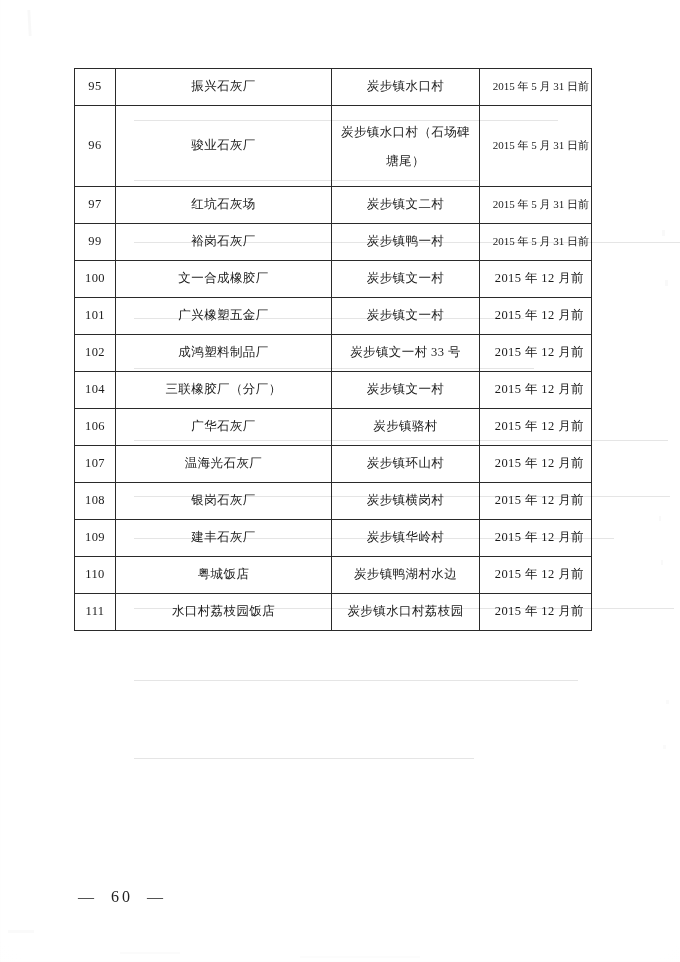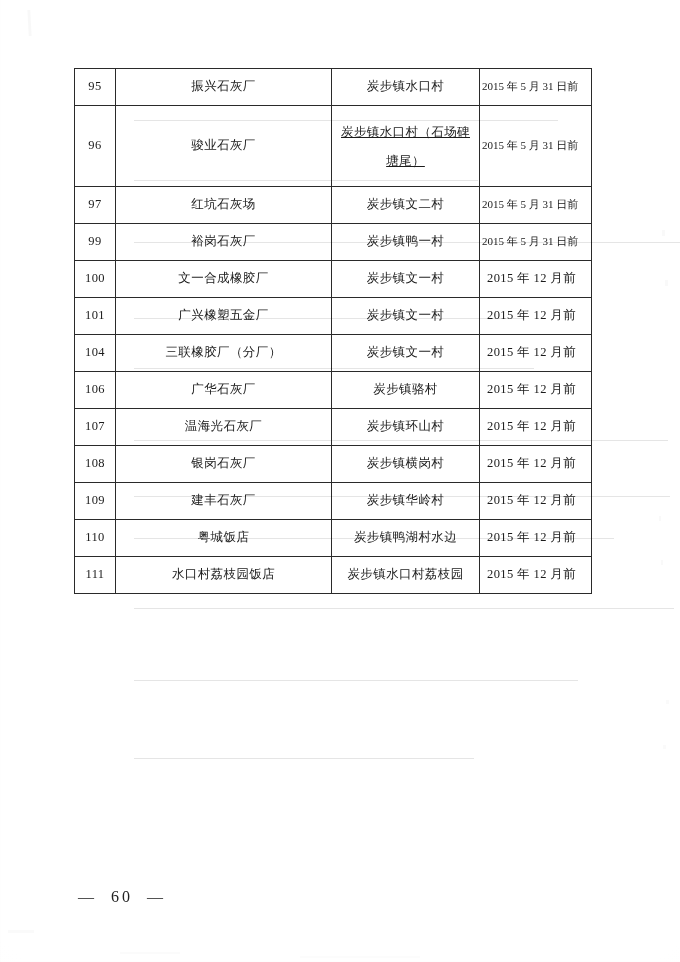--- a/index.html
+++ b/index.html
@@ -80,37 +80,36 @@
     text-align: center;
     font-family: "Liberation Serif", "DejaVu Serif", serif;
     font-size: 12px;
     letter-spacing: .2px;
     margin-top: 26px;
   }
   td.cell-name, td.cell-loc {
     text-align: center;
   }
   td.cell-date {
-    text-align: left;
+    text-align: right;
     font-size: 11.5px;
     letter-spacing: .1px;
     white-space: nowrap;
     margin-left: 41px;
   }
   td.cell-date.long {
     font-size: 11px;
     letter-spacing: 0;
     padding: 0 2px;
   }
   tr.row-std td { height: 36px; }
   tr.row-tall td { height: 78px; }
   tr.row-tall td.cell-loc {
     line-height: 2.3;
     padding-top: 2px;
-    text-decoration: underline;
   }
 
   
   .streak {
     position: absolute;
     left: 60px;
     height: 1px;
     background: rgba(0,0,0,.10);
     pointer-events: none;
   }
@@ -180,20 +179,26 @@
           <tr class="row-std">
             <td class="cell-no">100</td>
             <td class="cell-name">文一合成橡胶厂</td>
             <td class="cell-loc">炭步镇文一村</td>
             <td class="cell-date">2015 年 12 月前</td>
           </tr>
           <tr class="row-std">
             <td class="cell-no">101</td>
             <td class="cell-name">广兴橡塑五金厂</td>
             <td class="cell-loc">炭步镇文一村</td>
+            <td class="cell-date">2015 年 12 月前</td>
+          </tr>
+          <tr class="row-std">
+            <td class="cell-no">102</td>
+            <td class="cell-name">成鸿塑料制品厂</td>
+            <td class="cell-loc">炭步镇文一村 33 号</td>
             <td class="cell-date">2015 年 12 月前</td>
           </tr>
           <tr class="row-std">
             <td class="cell-no">104</td>
             <td class="cell-name">三联橡胶厂（分厂）</td>
             <td class="cell-loc">炭步镇文一村</td>
             <td class="cell-date">2015 年 12 月前</td>
           </tr>
           <tr class="row-std">
             <td class="cell-no">106</td>

